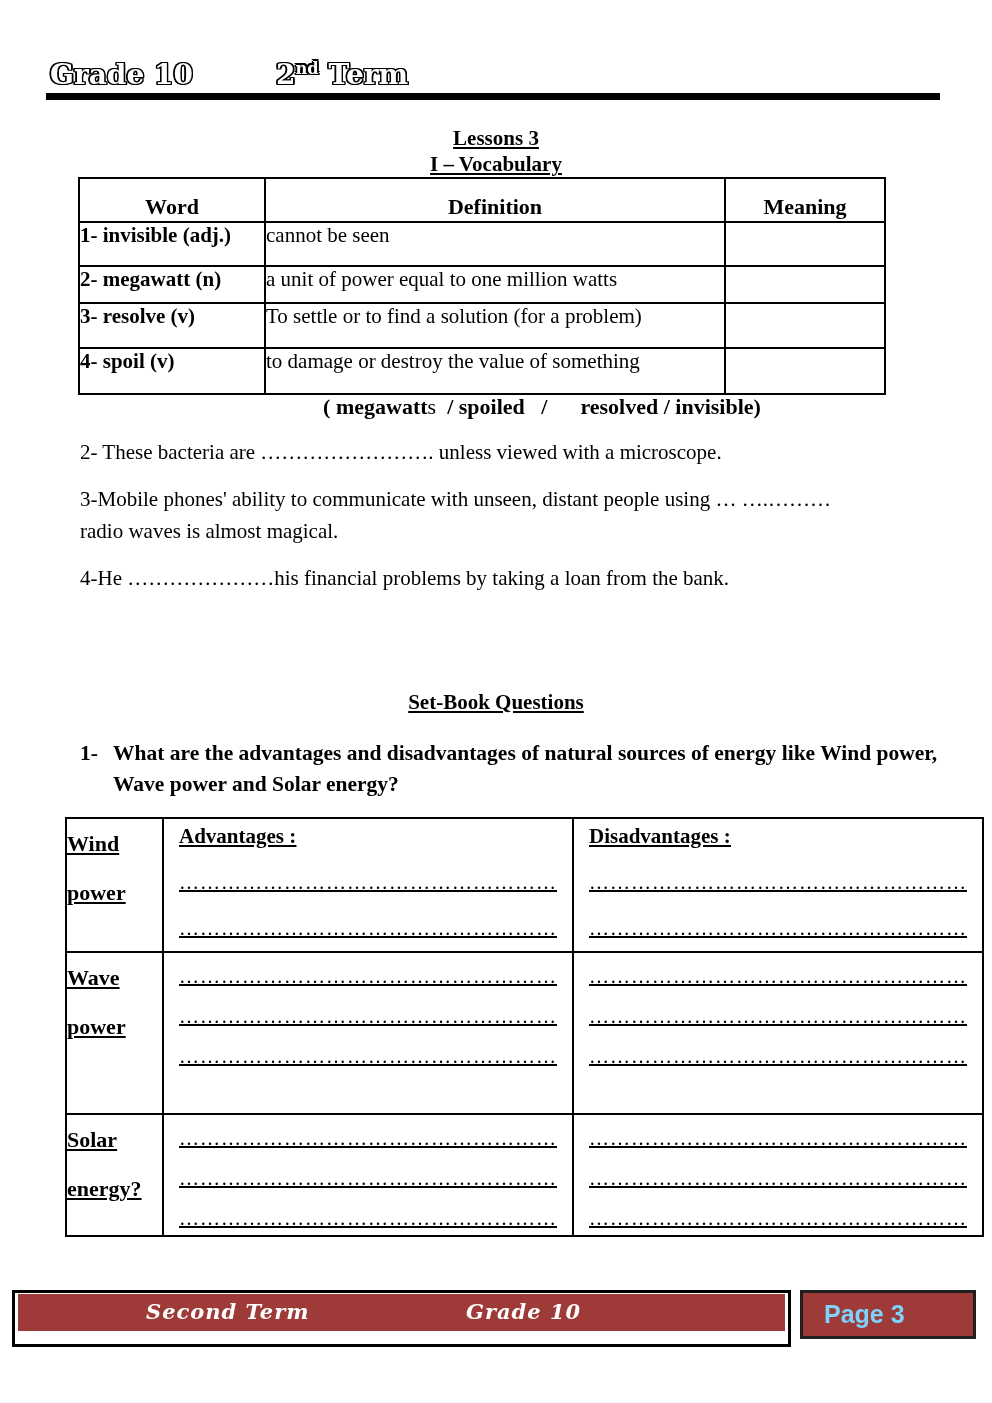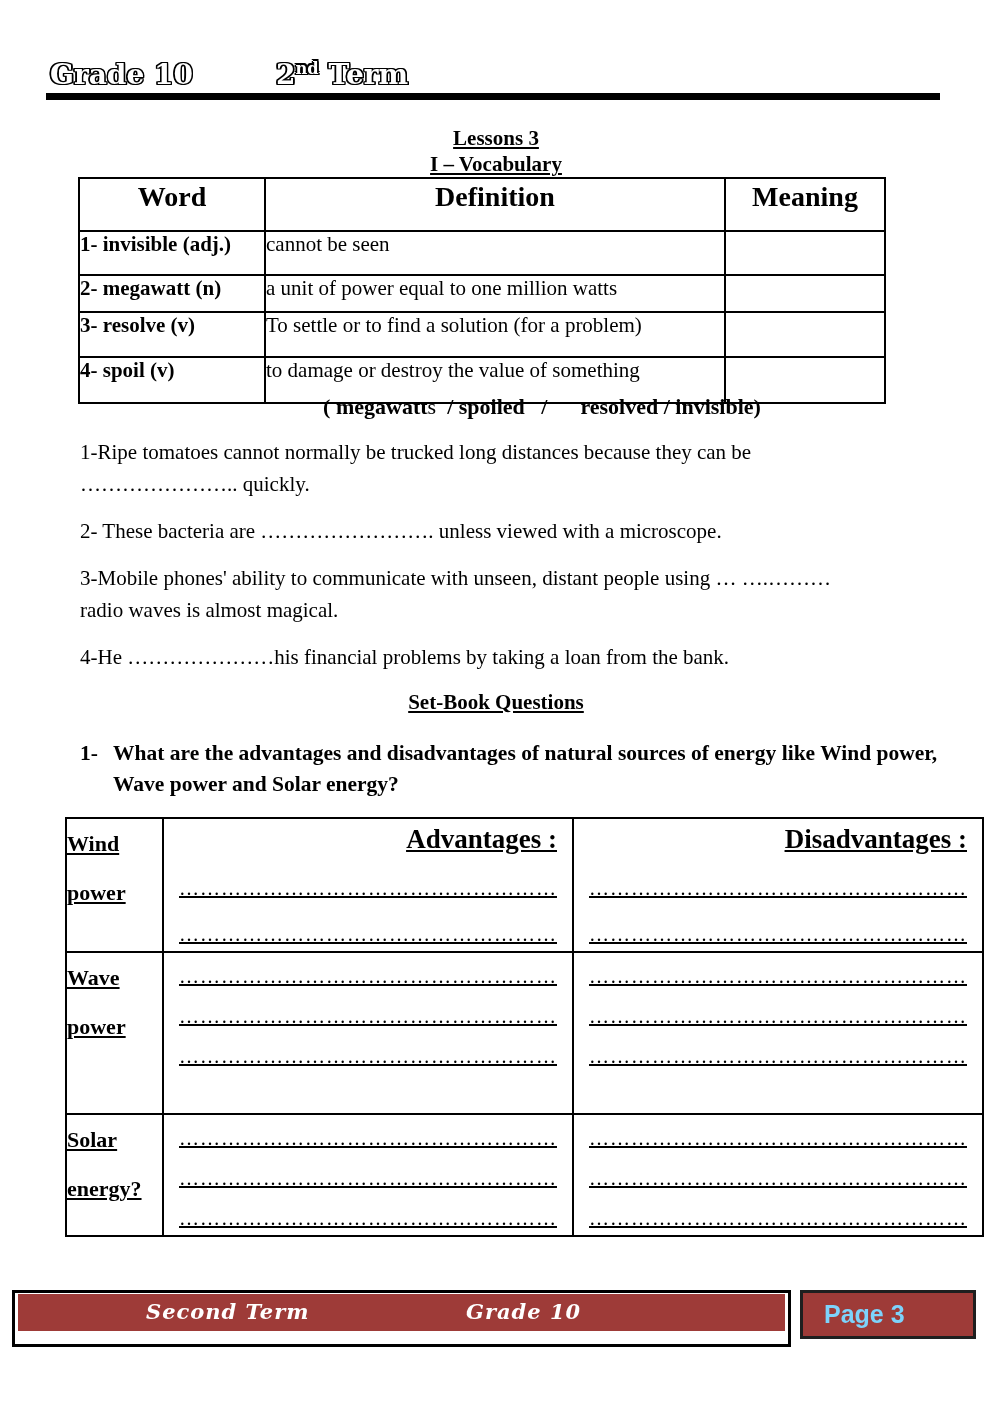--- a/index.html
+++ b/index.html
@@ -35,21 +35,21 @@
 
   
   .center-title { position: absolute; left: 0; width: 100%; text-align: center;
                   font-weight: bold; font-size: 21px; text-decoration: underline; }
   .t-lesson { top: 126px; }
   .t-vocab  { top: 152px; }
 
   
   .vocab-table { position: absolute; top: 177px; left: 78px; border-collapse: collapse; table-layout: fixed; }
   .vocab-table td, .vocab-table th { border: 2px solid #000; vertical-align: top; padding: 0; }
-  .vocab-table th { font-size: 28px; font-weight: bold; text-align: center; height: 53px; padding-top: 2px; }
+  .vocab-table th { font-size: 22px; font-weight: bold; text-align: center; height: 44px; padding-top: 15px; }
   .c-word { width: 186px; }
   .c-def  { width: 460px; }
   .c-mean { width: 160px; }
   .word-cell { font-weight: bold; font-size: 21px; padding: 5px 2px 0 7px; }
   .def-cell  { font-size: 21px; padding: 5px 2px 0 10px; }
   .vr1 td { height: 44px; } .vr2 td { height: 37px; } .vr3 td { height: 45px; } .vr4 td { height: 46px; }
 
   
   .word-bank { position: absolute; top: 394px; left: 0; width: 100%; text-align: center;
                padding-left: 92px; font-size: 22px; font-weight: bold; white-space: pre-wrap; }
@@ -67,21 +67,21 @@
   .qnum { width: 33px; flex: none; }
   .qtext { flex: 1; }
 
   
   .energy-table { position: absolute; top: 817px; left: 65px; border-collapse: collapse; table-layout: fixed; }
   .energy-table td { border: 2px solid #000; vertical-align: top; padding: 0; text-decoration: underline; }
   .e-label { width: 97px; vertical-align: middle; font-weight: bold; font-size: 22px;
              line-height: 49px; padding-left: 8px; }
   .e-adv { width: 404px; } .e-dis { width: 346px; }
   .er0 td { height: 134px; } .er1 td { height: 162px; } .er2 td { height: 122px; margin-left: 37px; }
-  .colhead { text-align: right; font-weight: bold; font-size: 27px; text-decoration: underline; margin-top: 5px; }
+  .colhead { text-align: left; font-weight: bold; font-size: 21px; text-decoration: underline; margin-top: 5px; }
   .cellpad { padding: 0 15px; }
   .dotline { font-size: 20px; letter-spacing: 1px; white-space: nowrap; overflow: hidden; line-height: 21px; }
   .er0 .dotline { margin-top: 25px; }
   .er0 .colhead + .dotline { margin-top: 23px; }
   .er1 .dotline, .er2 .dotline { margin-top: 19px; }
   .er1 .dotline:first-child, .er2 .dotline:first-child { margin-top: 13px; }
 
   
   .footer-bar { position: absolute; top: 1290px; left: 12px; width: 779px; height: 57px;
                 border: 3px solid #000; background: #fff; }
@@ -137,24 +137,20 @@
       <td class="def-cell">to damage or  destroy the value of something</td>
       <td></td>
     </tr>
   </tbody>
     </table>
 
   <div class="word-bank"><span>( megawatt</span><span class="plain">s</span><span>  / spoiled   /      resolved / invisible)</span></div>
 
   <div class="exercises">
     <div class="ex">
-      <div>1-Ripe tomatoes cannot normally be trucked long distances because they can be</div>
-      <div>………………….. quickly.</div>
-    </div>
-    <div class="ex">
       <div>2- These bacteria are ……………………. unless viewed with a microscope.</div>
     </div>
     <div class="ex">
       <div>3-Mobile phones' ability to communicate with unseen, distant people using … ….………</div>
       <div>radio waves is almost magical.</div>
     </div>
     <div class="ex">
       <div>4-He …………………his financial problems by taking a loan from the bank.</div>
     </div>
   </div>

